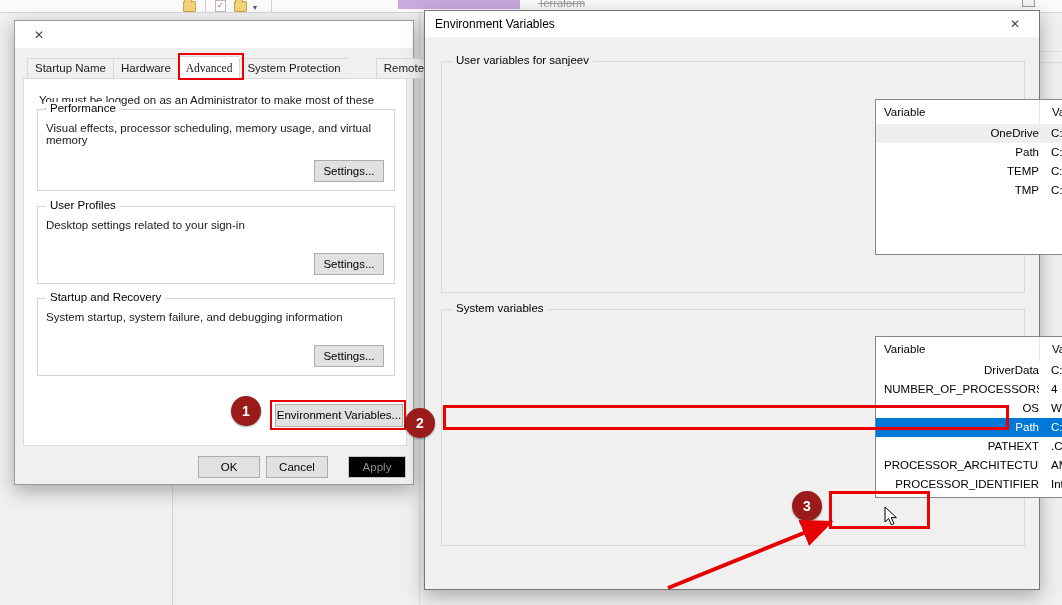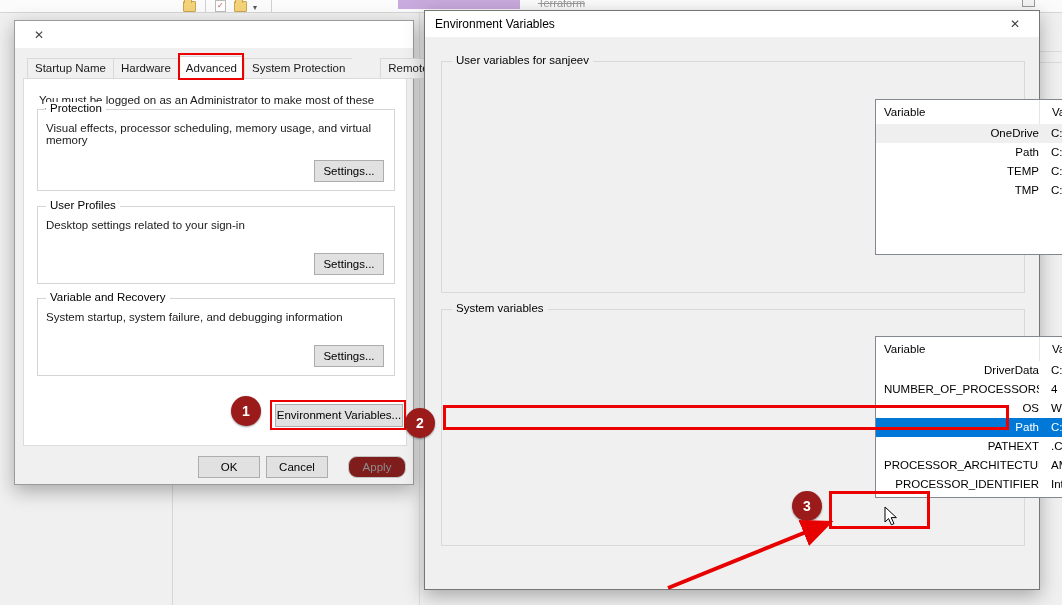--- a/index.html
+++ b/index.html
@@ -36,39 +36,39 @@
 
   #sysprops { left:14px; top:20px; width:400px; height:465px; z-index:1; }
   #sysprops .t { color:#6e6e6e; }
 
   .tabpage { position:absolute; left:8px; top:57px; width:384px; height:368px;
     background:#fff; border:1px solid #dcdcdc; }
   .tabs { position:absolute; left:12px; top:37px; height:21px; display:flex; z-index:2; }
   .tab { font-size:11.5px; padding:3px 7px 2px; background:#f0f0f0; border:1px solid #d9d9d9;
     border-right:none; white-space:nowrap; color:#1a1a1a; }
   .tab:last-child { border-right:4px solid #0ea5e9;margin-left:28px; }
-  .tab.active { background:#fff; border-bottom:1px solid #fff; margin-top:-2px; padding-top:5px; position:relative; }
+  .tab.active { background:#fff; border-bottom:1px solid #fff; margin-top:-2px; padding-top:5px; position:relative;font-family:Liberation Serif, serif; }
 
   .notice { position:absolute; left:24px; top:73px; width:360px; font-size:11.5px; color:#1a1a1a; }
 
   .grp { position:absolute; left:22px; width:358px; border:1px solid #d5d5d5; background:#fff; }
   .grp-label { position:absolute; left:8px; top:-8px; background:#fff; padding:0 4px; font-size:11.5px; }
   .grp-desc { position:absolute; left:8px; top:12px; width:340px; font-size:11.5px; color:#1a1a1a; }
   .btn { font-size:11.5px; background:#e1e1e1; border:1px solid #adadad; color:#000;
     text-align:center; line-height:20px; }
   .grp .btn { position:absolute; right:10px; bottom:8px; width:70px; height:22px; }
   #grp-perf { top:88px; height:82px; }
   #grp-prof { top:185px; height:78px; }
   #grp-startup { top:277px; height:78px; }
 
   #env-btn { position:absolute; left:260px; top:383px; width:128px; height:23px; line-height:21px; }
   #sp-ok { position:absolute; left:183px; top:435px; width:62px; height:22px; }
   #sp-cancel { position:absolute; left:251px; top:435px; width:62px; height:22px; }
   #sp-apply { position:absolute; left:333px; top:435px; width:58px; height:22px;
-    color:#8d8d8d; background:#7f1d1d; border-color:#c4c4c4;border-radius:9px; }
+    color:#8d8d8d; background:#000000; border-color:#c4c4c4; }
 
   #envdlg { left:424px; top:10px; width:616px; height:580px; z-index:2; border-color:#767676; }
   #envdlg .dlg-title { height:26px; }
 
   .egrp { position:absolute; left:16px; width:584px; border:1px solid #d9d9d9; }
   .egrp-label { position:absolute; left:10px; top:-8px; background:#f0f0f0; padding:0 4px; font-size:11.5px; }
   #ugrp { top:50px; height:232px; }
   #sgrp { top:298px; height:237px; }
 
   .lv { position:absolute; background:#fff; border:1px solid #828790; font-size:11.5px; }
@@ -120,33 +120,33 @@
     <div class="tab">Startup Name</div>
     <div class="tab">Hardware</div>
     <div class="tab active">Advanced</div>
     <div class="tab">System Protection</div>
     <div class="tab">Remote</div>
   </div>
 
   <div class="notice">You must be logged on as an Administrator to make most of these changes.</div>
 
   <div class="grp" id="grp-perf">
-    <div class="grp-label">Protection</div>
+    <div class="grp-label">Performance</div>
     <div class="grp-desc">Visual effects, processor scheduling, memory usage, and virtual memory</div>
     <div class="btn">Settings...</div>
   </div>
 
   <div class="grp" id="grp-prof">
     <div class="grp-label">User Profiles</div>
     <div class="grp-desc">Desktop settings related to your sign-in</div>
     <div class="btn">Settings...</div>
   </div>
 
   <div class="grp" id="grp-startup">
-    <div class="grp-label">Variable and Recovery</div>
+    <div class="grp-label">Startup and Recovery</div>
     <div class="grp-desc">System startup, system failure, and debugging information</div>
     <div class="btn">Settings...</div>
   </div>
 
   <div class="btn" id="env-btn">Environment Variables...</div>
 
   <div class="btn" id="sp-ok">OK</div>
   <div class="btn" id="sp-cancel">Cancel</div>
   <div class="btn" id="sp-apply">Apply</div>
 </div>

